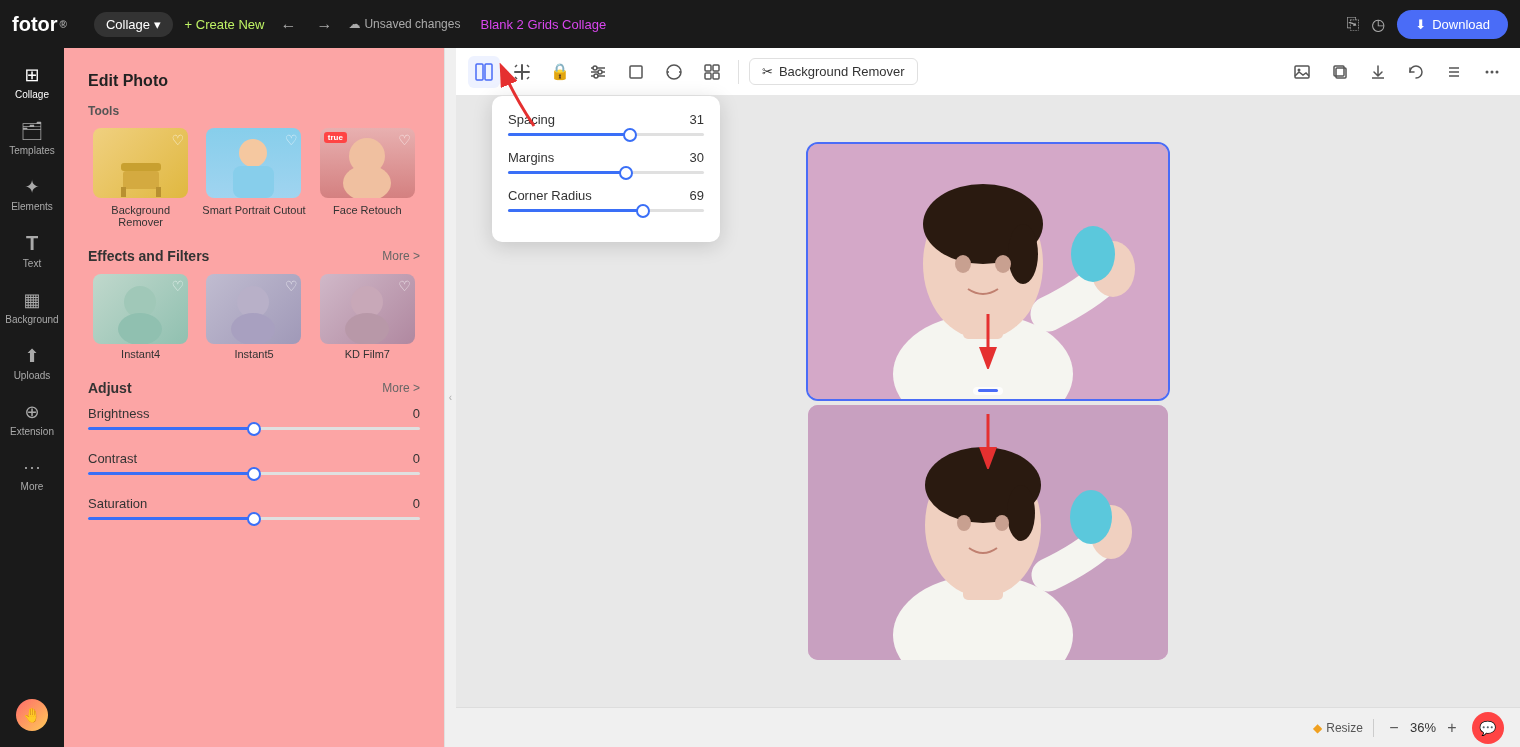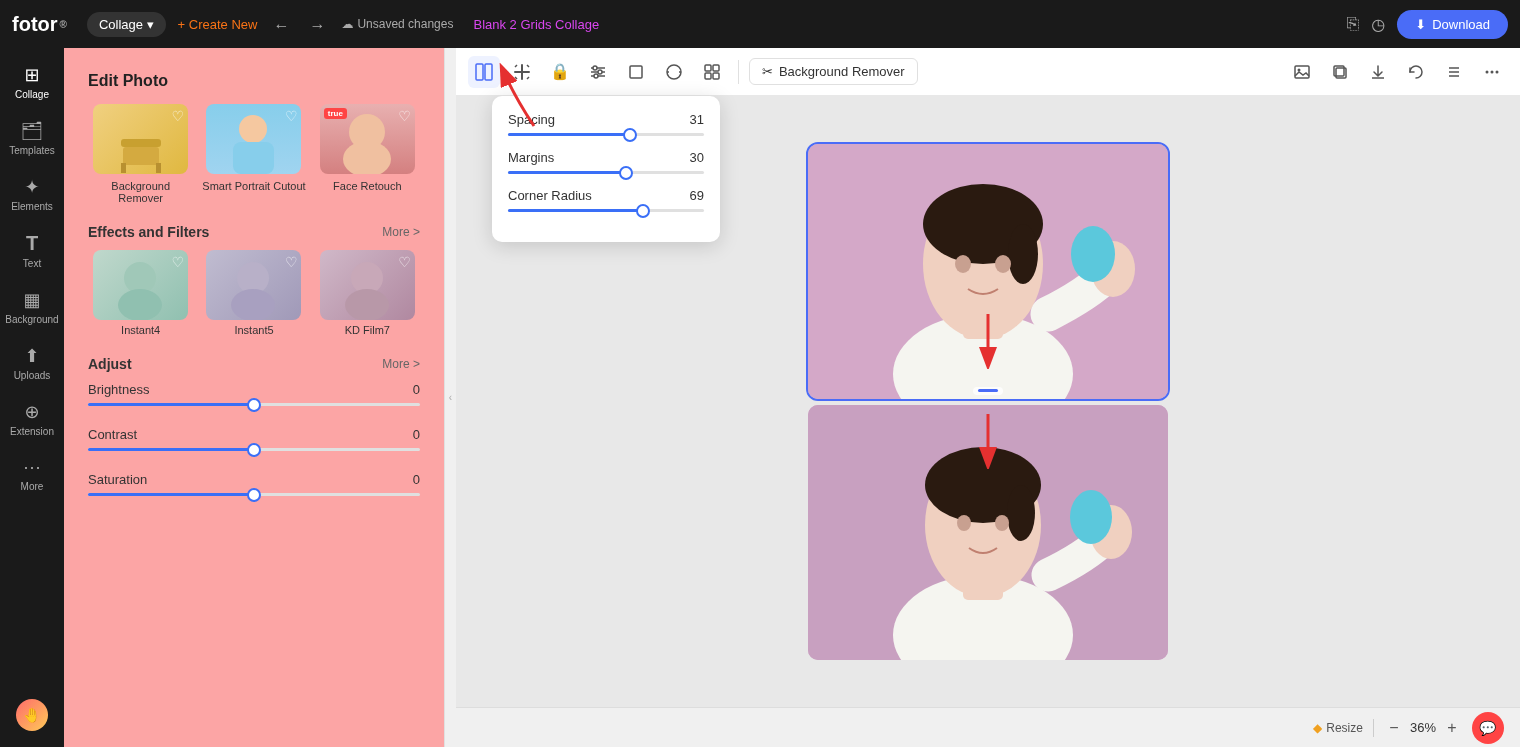--- a/index.html
+++ b/index.html
@@ -13,41 +13,41 @@
       align-items: center;
       padding: 0 12px;
       gap: 12px;
       flex-shrink: 0;
       z-index: 100;
     }
     .fotor-logo {
       color: white;
       font-size: 20px;
       font-weight: bold;
-      margin-right: 8px;
+      margin-right: 15px;
       display: flex;
       align-items: center;
       gap: 2px;
     }
     .fotor-logo span { font-size: 10px; color: #aaa; }
     .collage-btn {
       background: #333;
       color: white;
       border: none;
       border-radius: 16px;
       padding: 5px 12px;
       font-size: 13px;
       cursor: pointer;
       display: flex;
       align-items: center;
       gap: 4px;
     }
     .create-new-btn {
       background: transparent;
-      color: #f97316;
+      color: #bef264;
       border: none;
       font-size: 13px;
       cursor: pointer;
       display: flex;
       align-items: center;
       gap: 4px;
     }
     .topbar-icon-btn {
       background: transparent;
       border: none;
@@ -488,20 +488,21 @@
       <span class="icon">···</span>
       <span class="label">More</span>
     </div>
     <div class="sidebar-avatar" style="margin-top:auto;margin-bottom:8px;">
       <span>🤚</span>
     </div>
   </div>
 
   <div class="tools-panel">
     <div class="tools-title">Edit Photo</div>
+    <div class="tools-label">Tools</div>
 
     <div class="tool-grid">
 
       <div class="tool-item">
         <div class="tool-thumb">
           <div class="chair-illustration">
             <svg width="60" height="55" viewBox="0 0 60 55">
               <rect x="10" y="20" width="40" height="8" rx="3" fill="#c8a030"></rect>
               <rect x="12" y="28" width="36" height="18" rx="3" fill="#d4aa40"></rect>
               <rect x="10" y="44" width="5" height="10" fill="#b89030"></rect>

